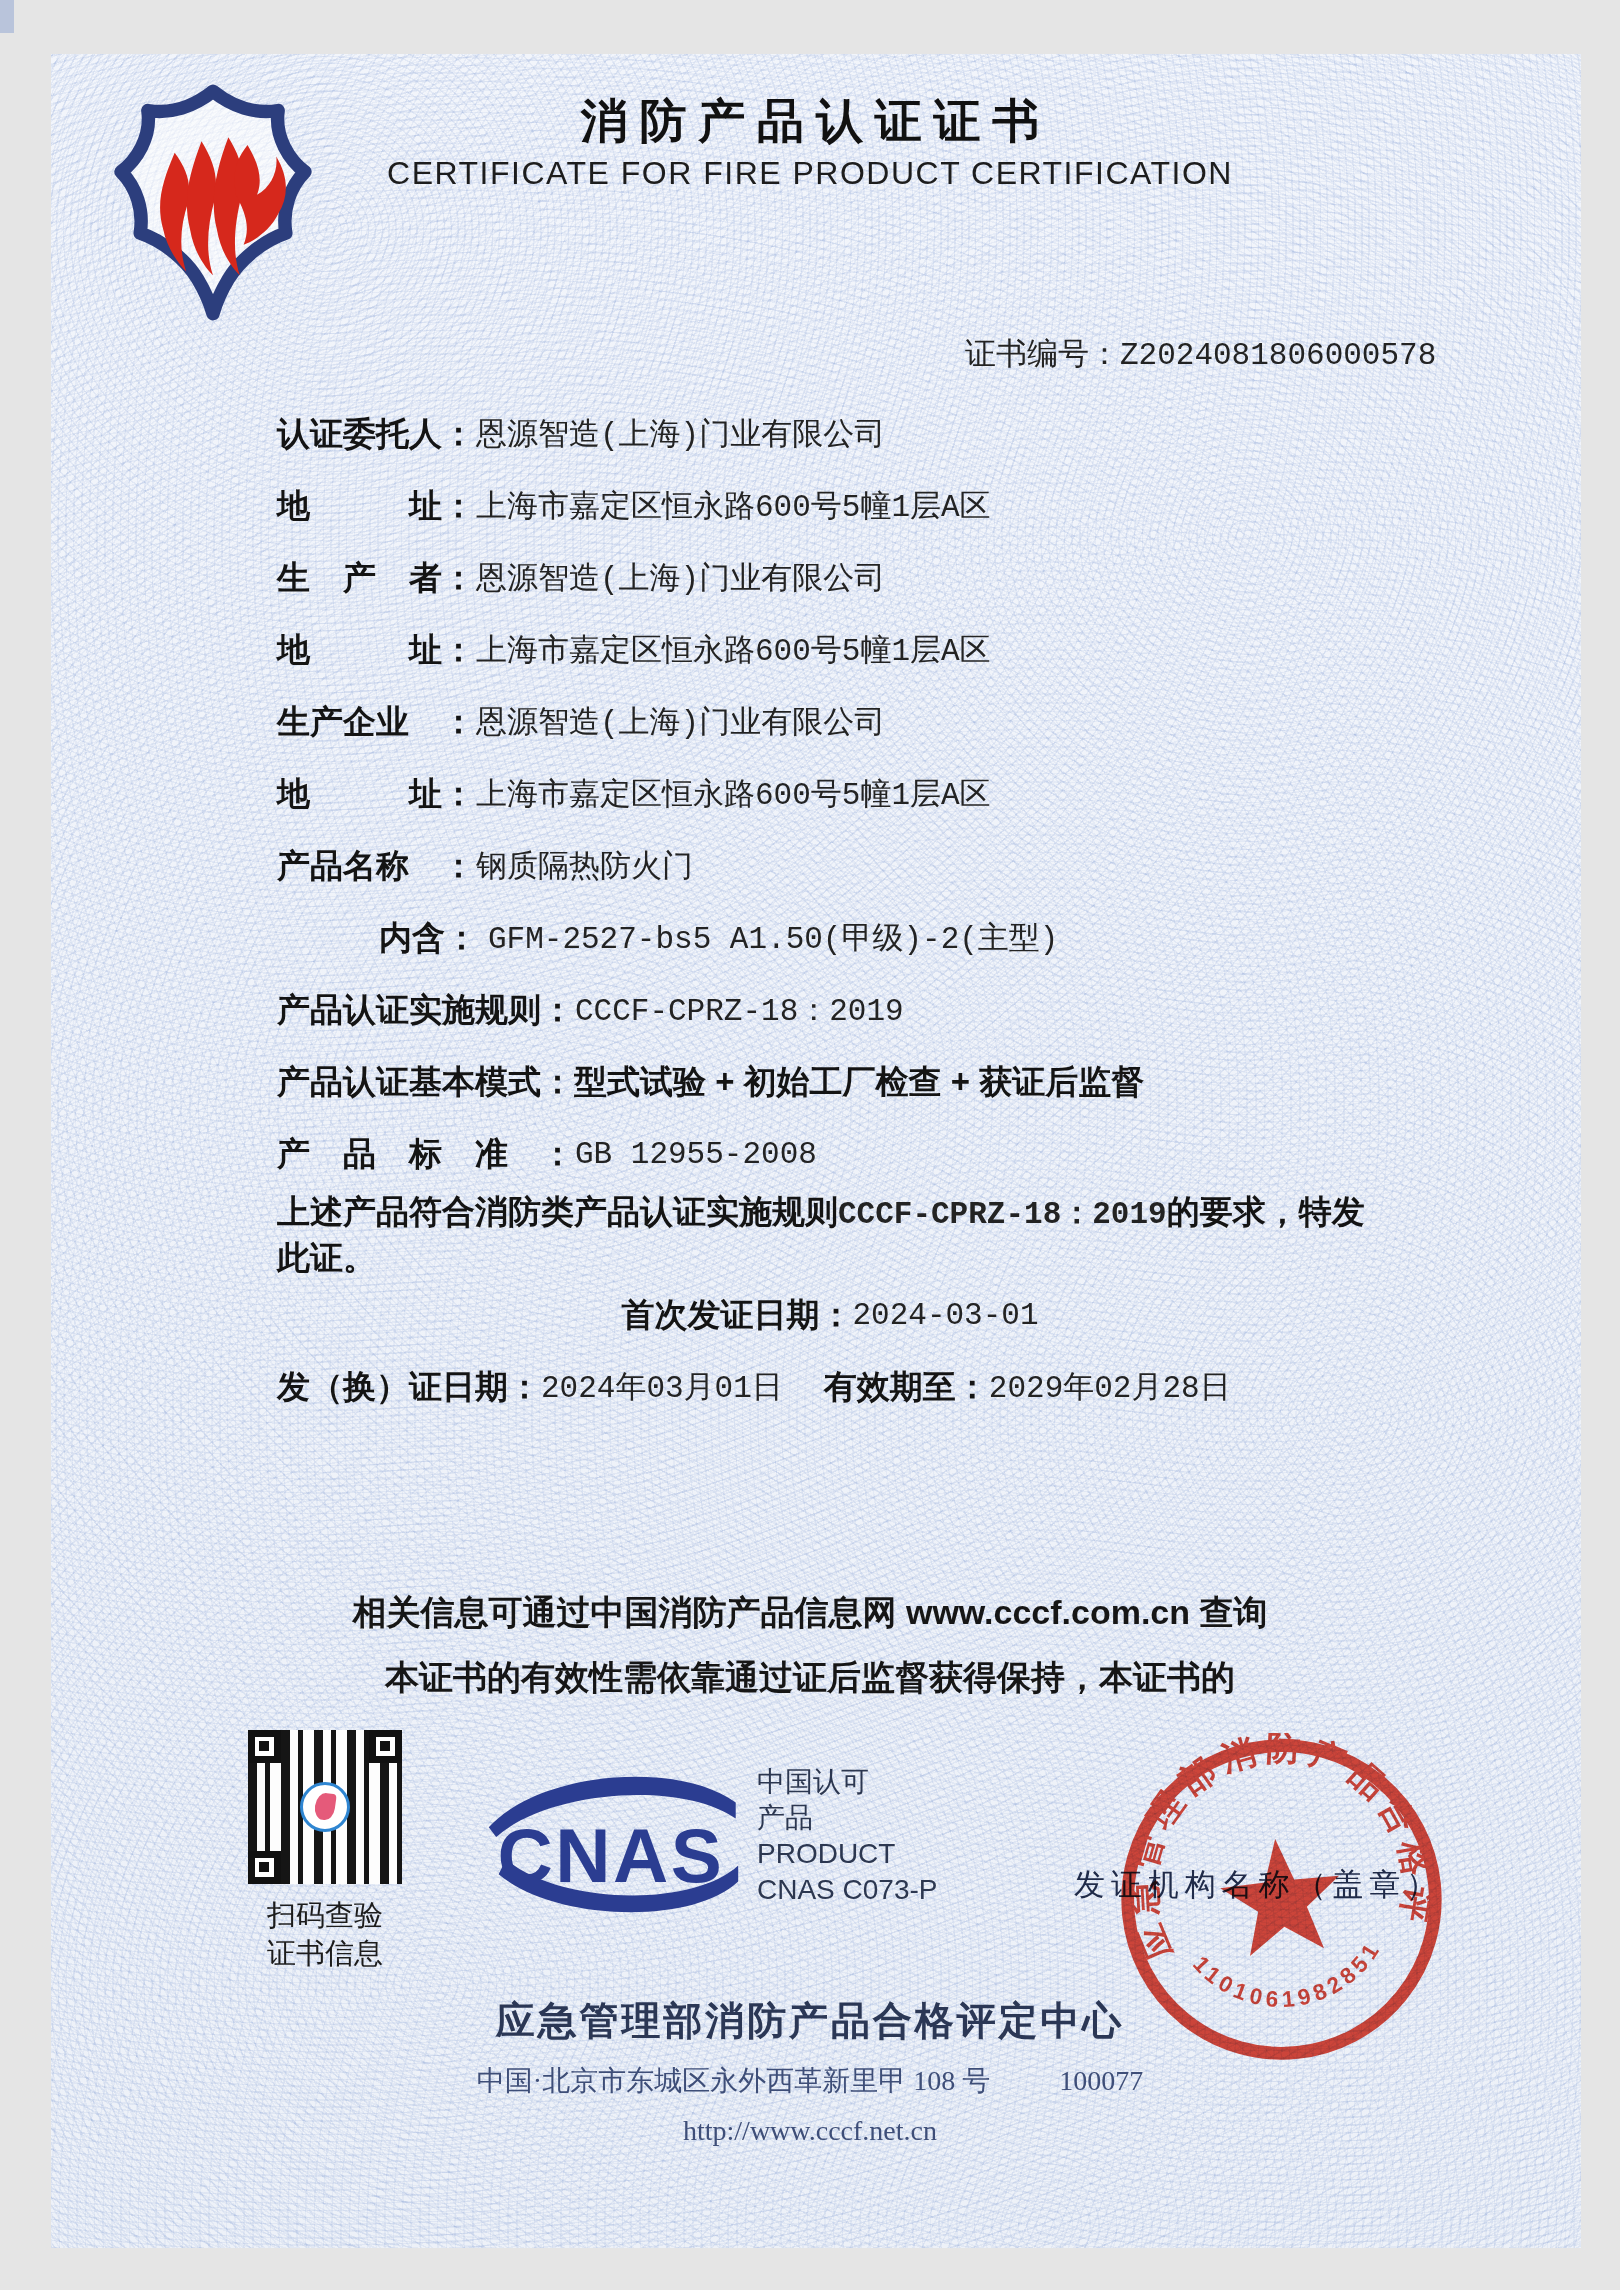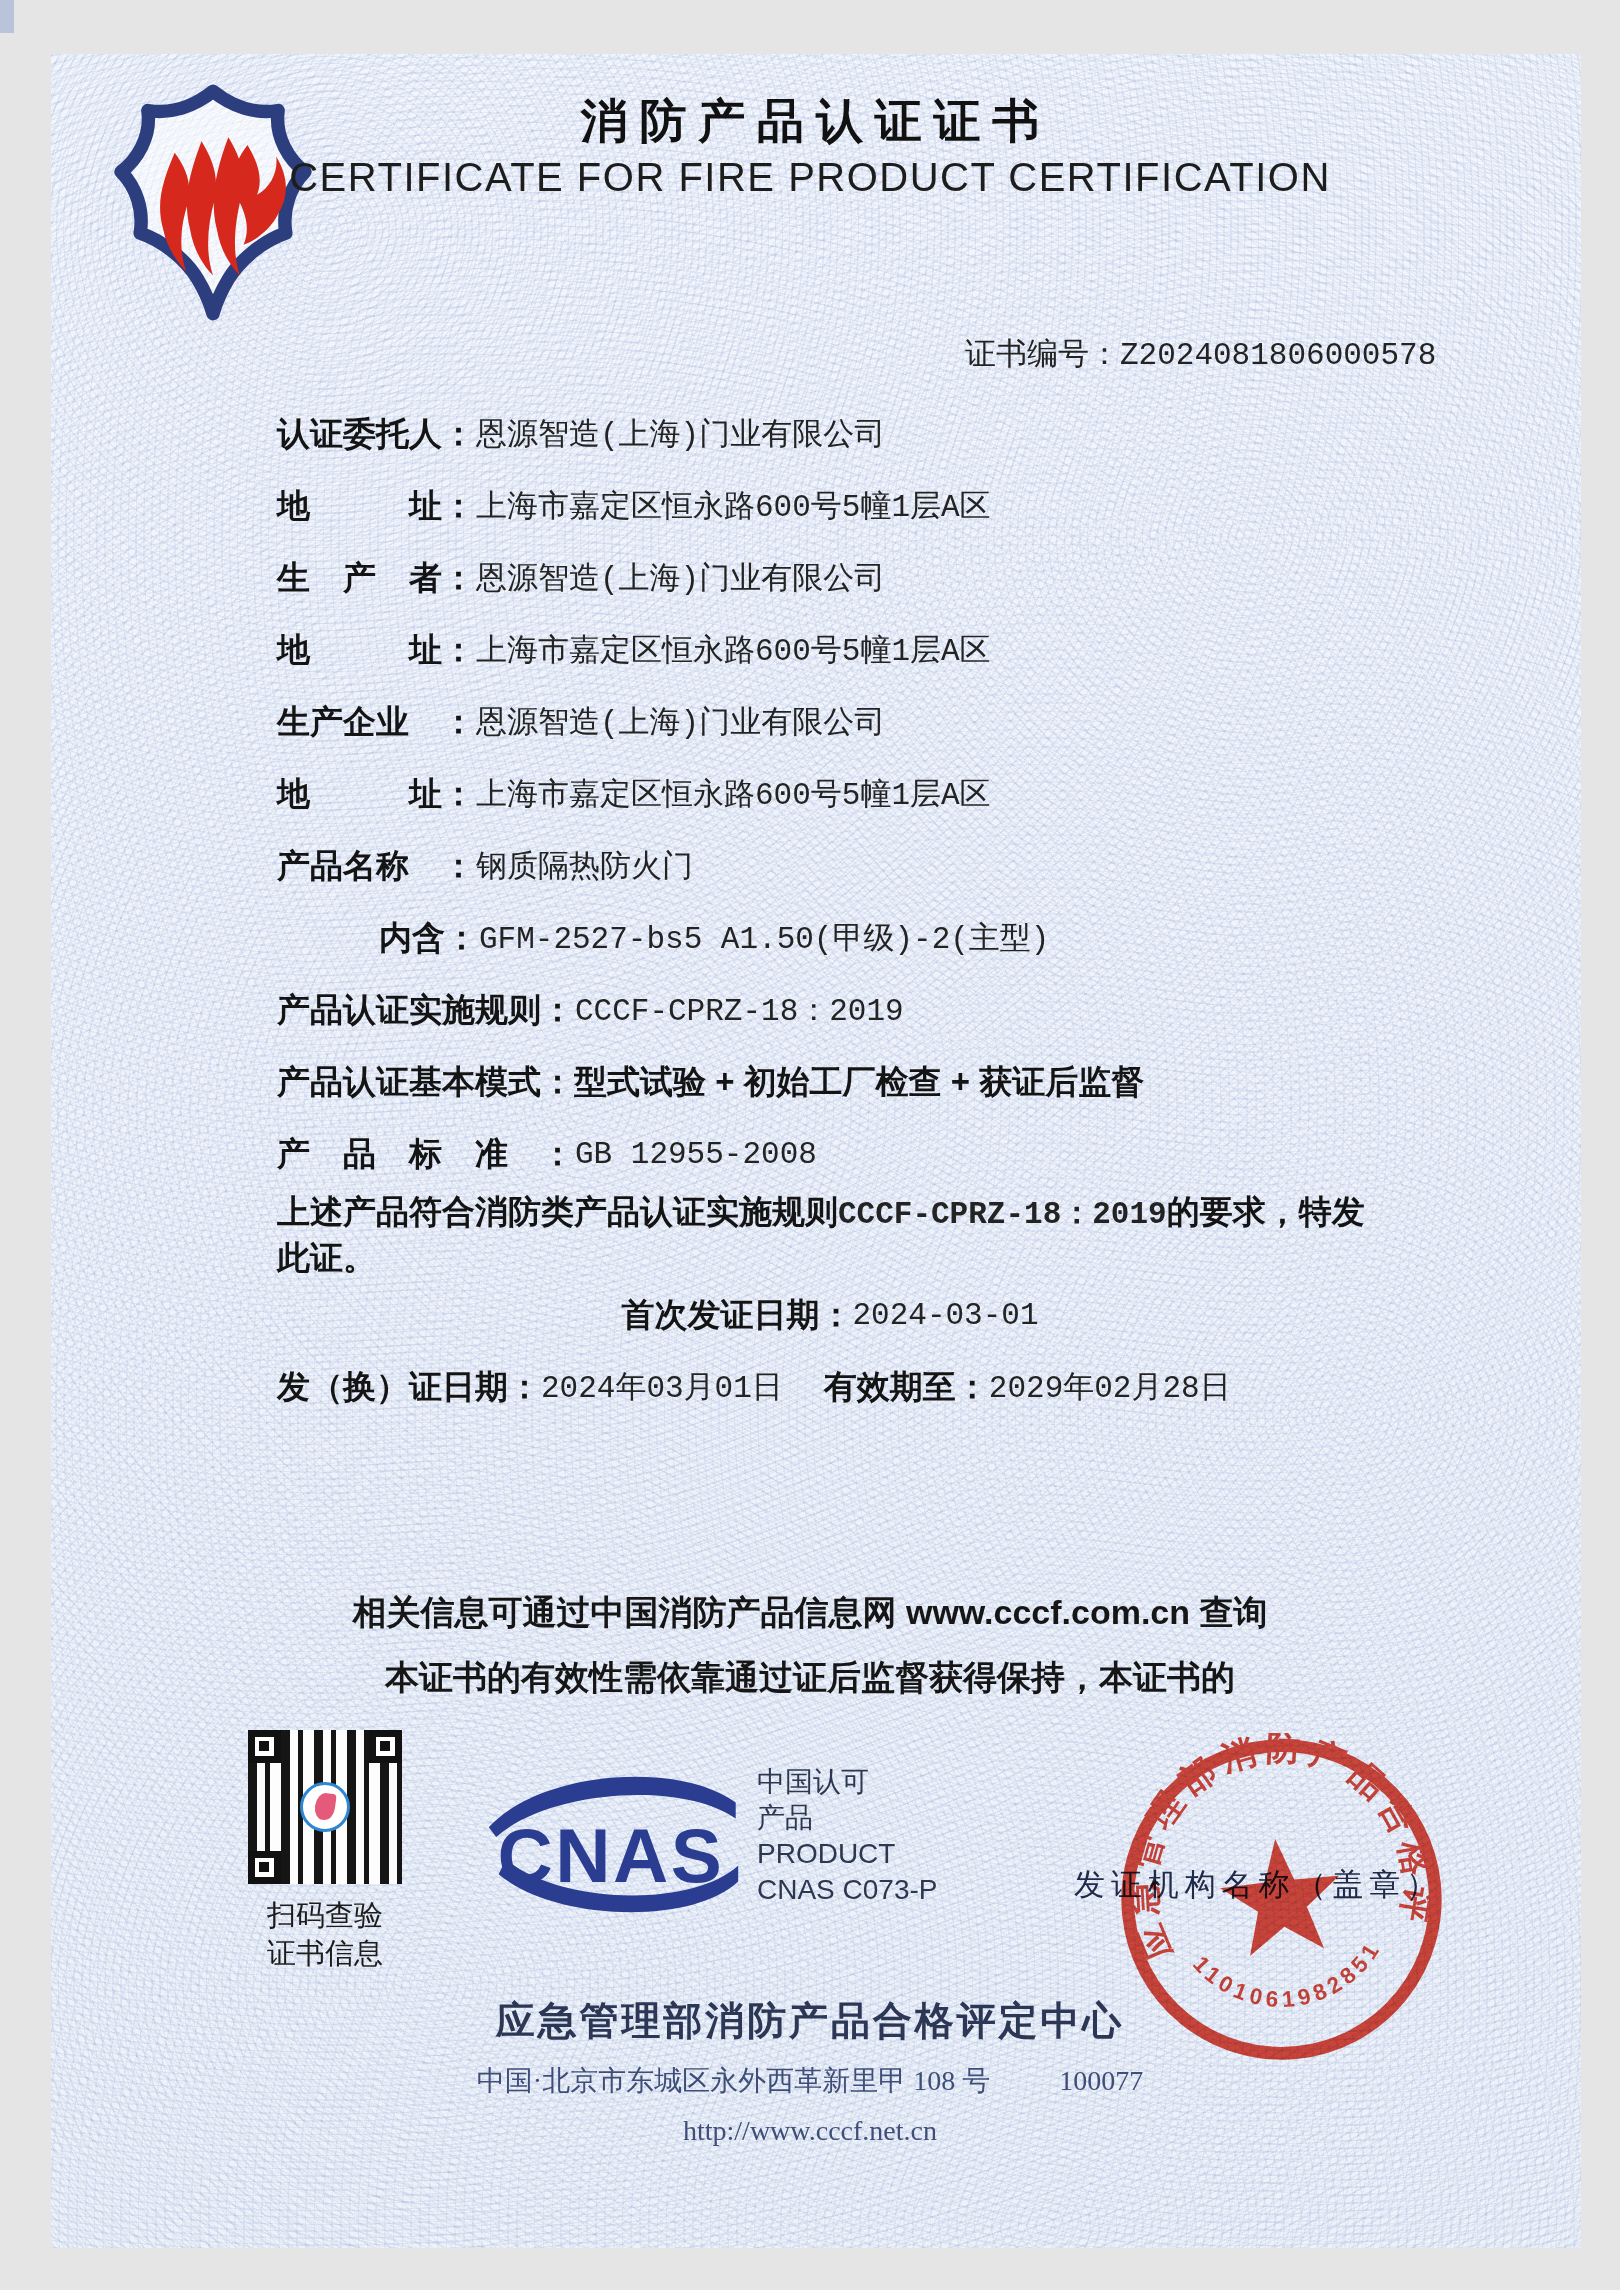--- a/index.html
+++ b/index.html
@@ -22,33 +22,33 @@
   .scan-mark{position:absolute;left:0;top:0;width:13.7px;height:33px;background:#aebcd8;opacity:.8;}
 
   
   .logo{position:absolute;left:98px;top:74px;width:230px;height:257px;}
   .title{
     position:absolute;left:0;top:90px;width:100%;text-align:center;
     font-size:47px;font-weight:bold;letter-spacing:11.8px;text-indent:11.8px;color:#111;
   }
   .subtitle{
     position:absolute;left:0;top:155px;width:100%;text-align:center;
-    font-size:40px;font-weight:400;letter-spacing:1.5px;color:#1d1d1d;
+    font-size:32px;font-weight:400;letter-spacing:1.5px;color:#1d1d1d;
   }
   .cert-no{position:absolute;left:965px;top:333px;font-size:32px;color:#1b1b1b;}
 
   
   .val{font-family:"Liberation Mono","DejaVu Sans Mono",monospace;font-size:31px;color:#232323;}
 
   
   .content{position:absolute;left:277px;top:398px;width:1106px;}
   .row{height:72px;display:flex;align-items:center;}
   .lbl{font-weight:bold;font-size:33px;color:#141414;flex:none;}
   .row .val{margin-left:1px;}
-  .row.indent{padding-left:102px;}
+  .row.indent{padding-left:102px;gap:9px;}
   .statement{font-weight:bold;font-size:33px;line-height:43px;color:#141414;}
   .statement .val{font-weight:bold;}
   .first-issue{height:72px;display:flex;align-items:center;justify-content:center;}
   .issue-row{height:72px;display:flex;align-items:center;}
   .spacer40{display:inline-block;width:41px;}
 
   .validity{
     position:absolute;left:0;top:1580px;width:100%;text-align:center;
     font-size:34px;font-weight:bold;line-height:65px;color:#161616;
   }

